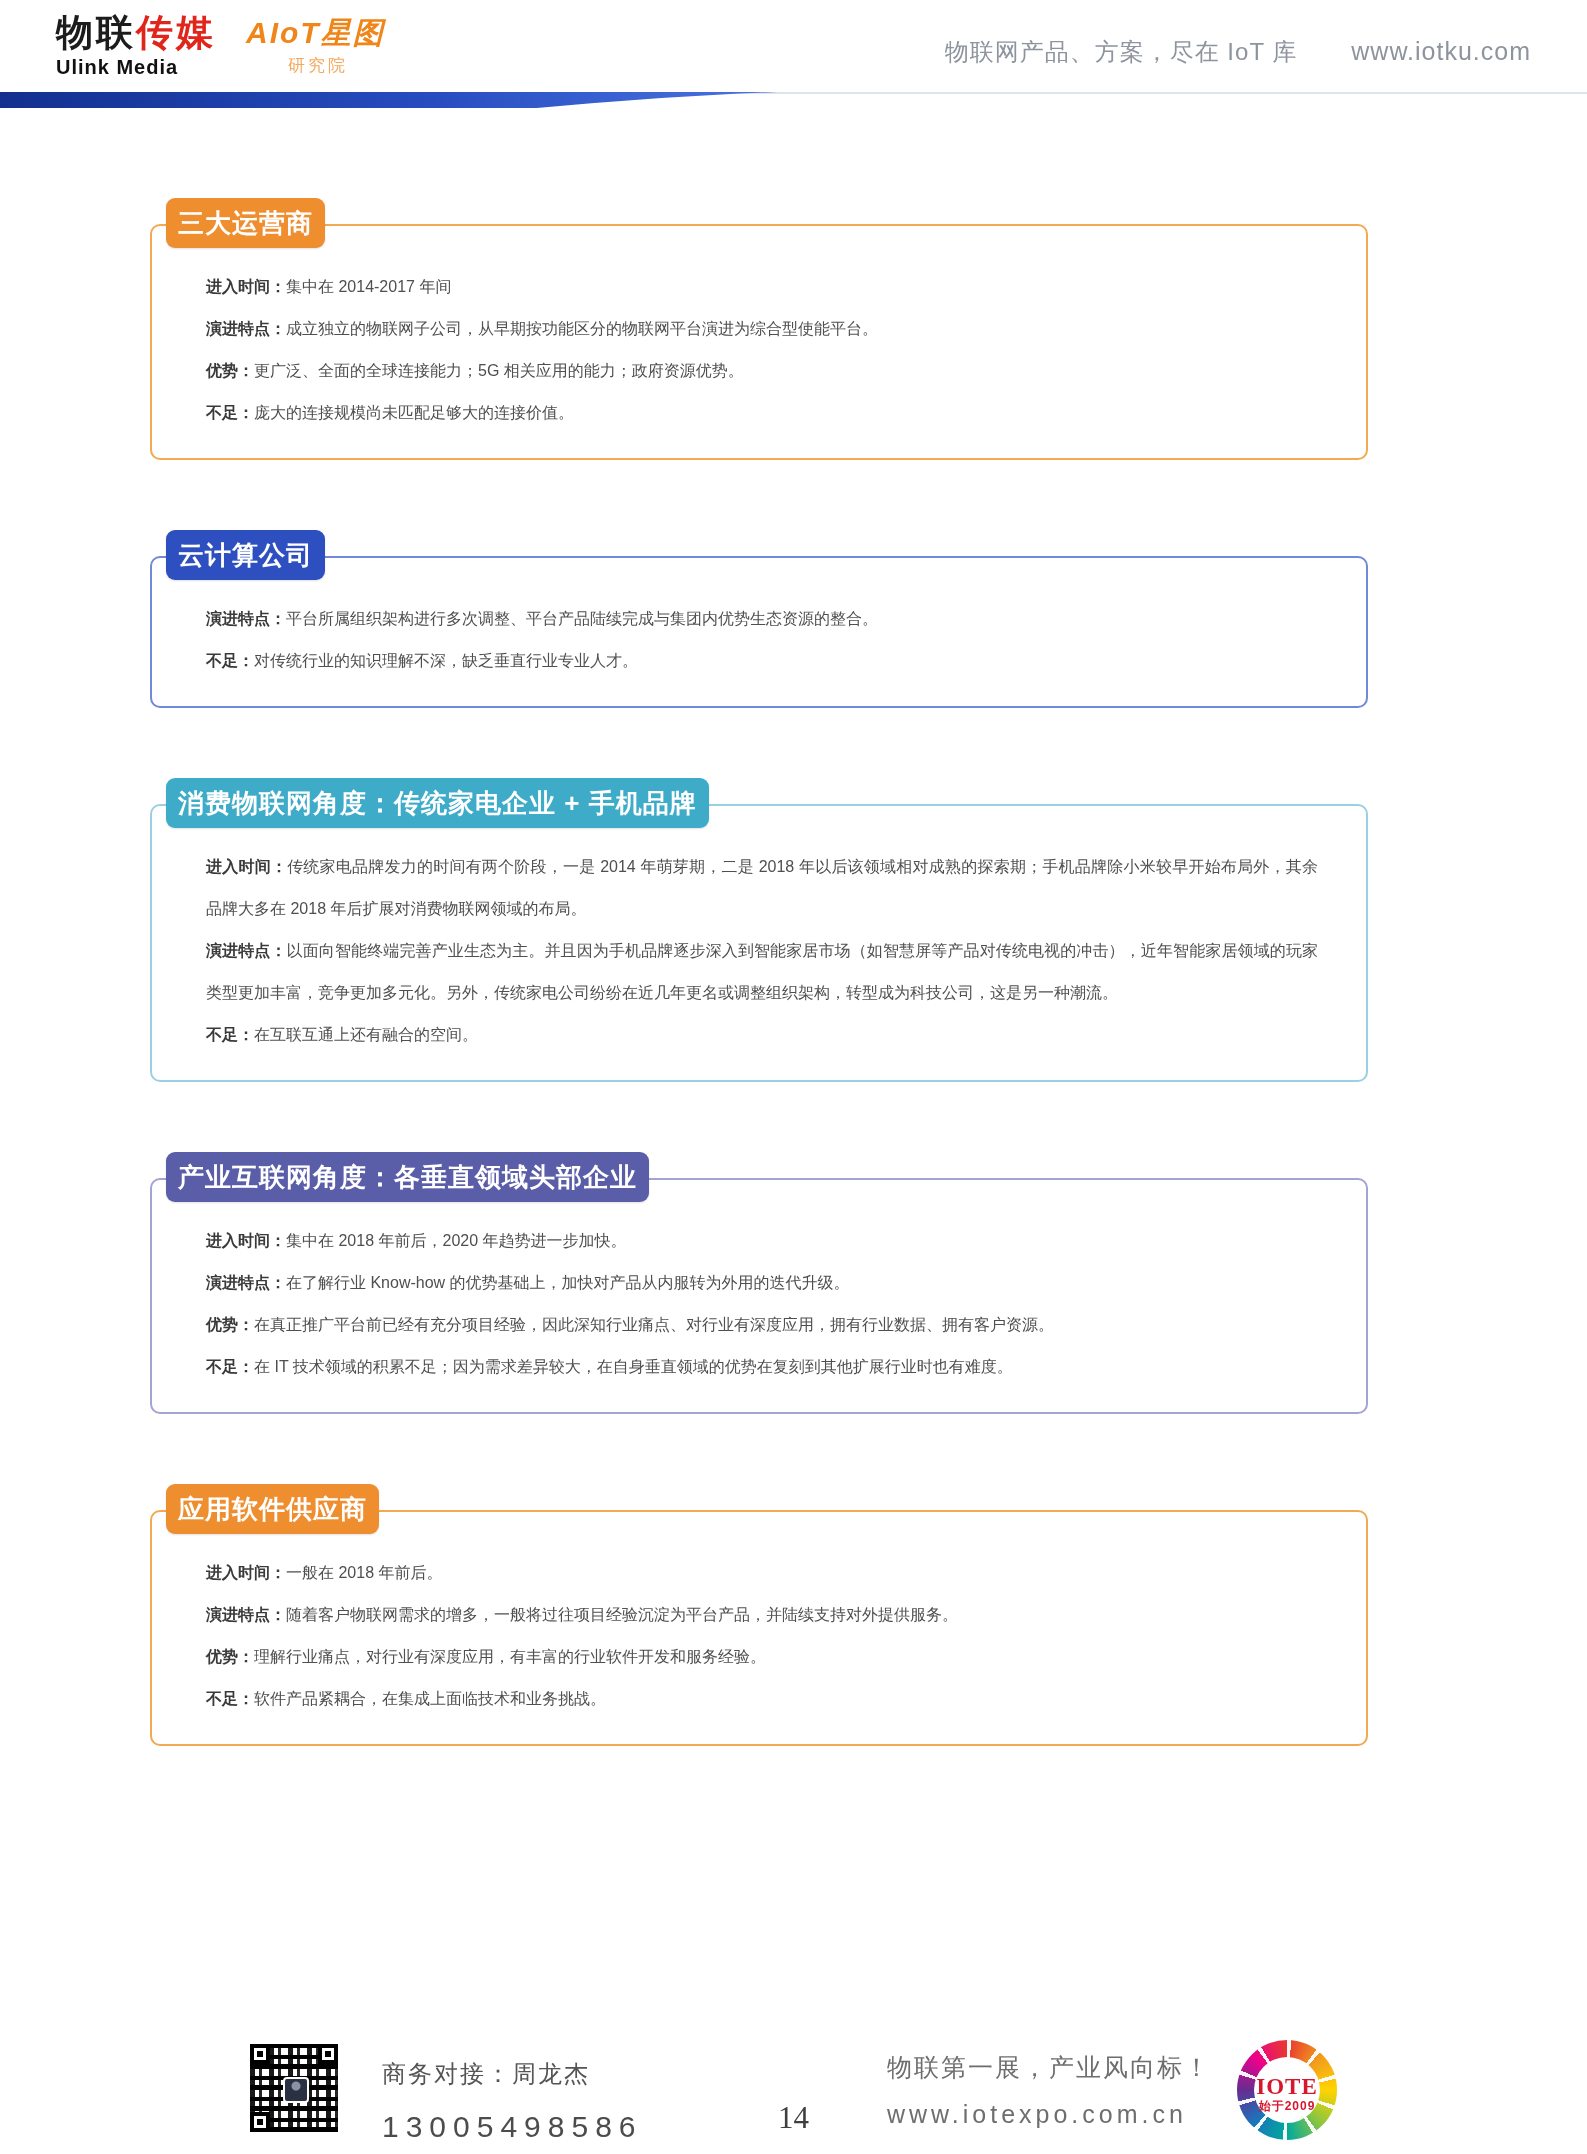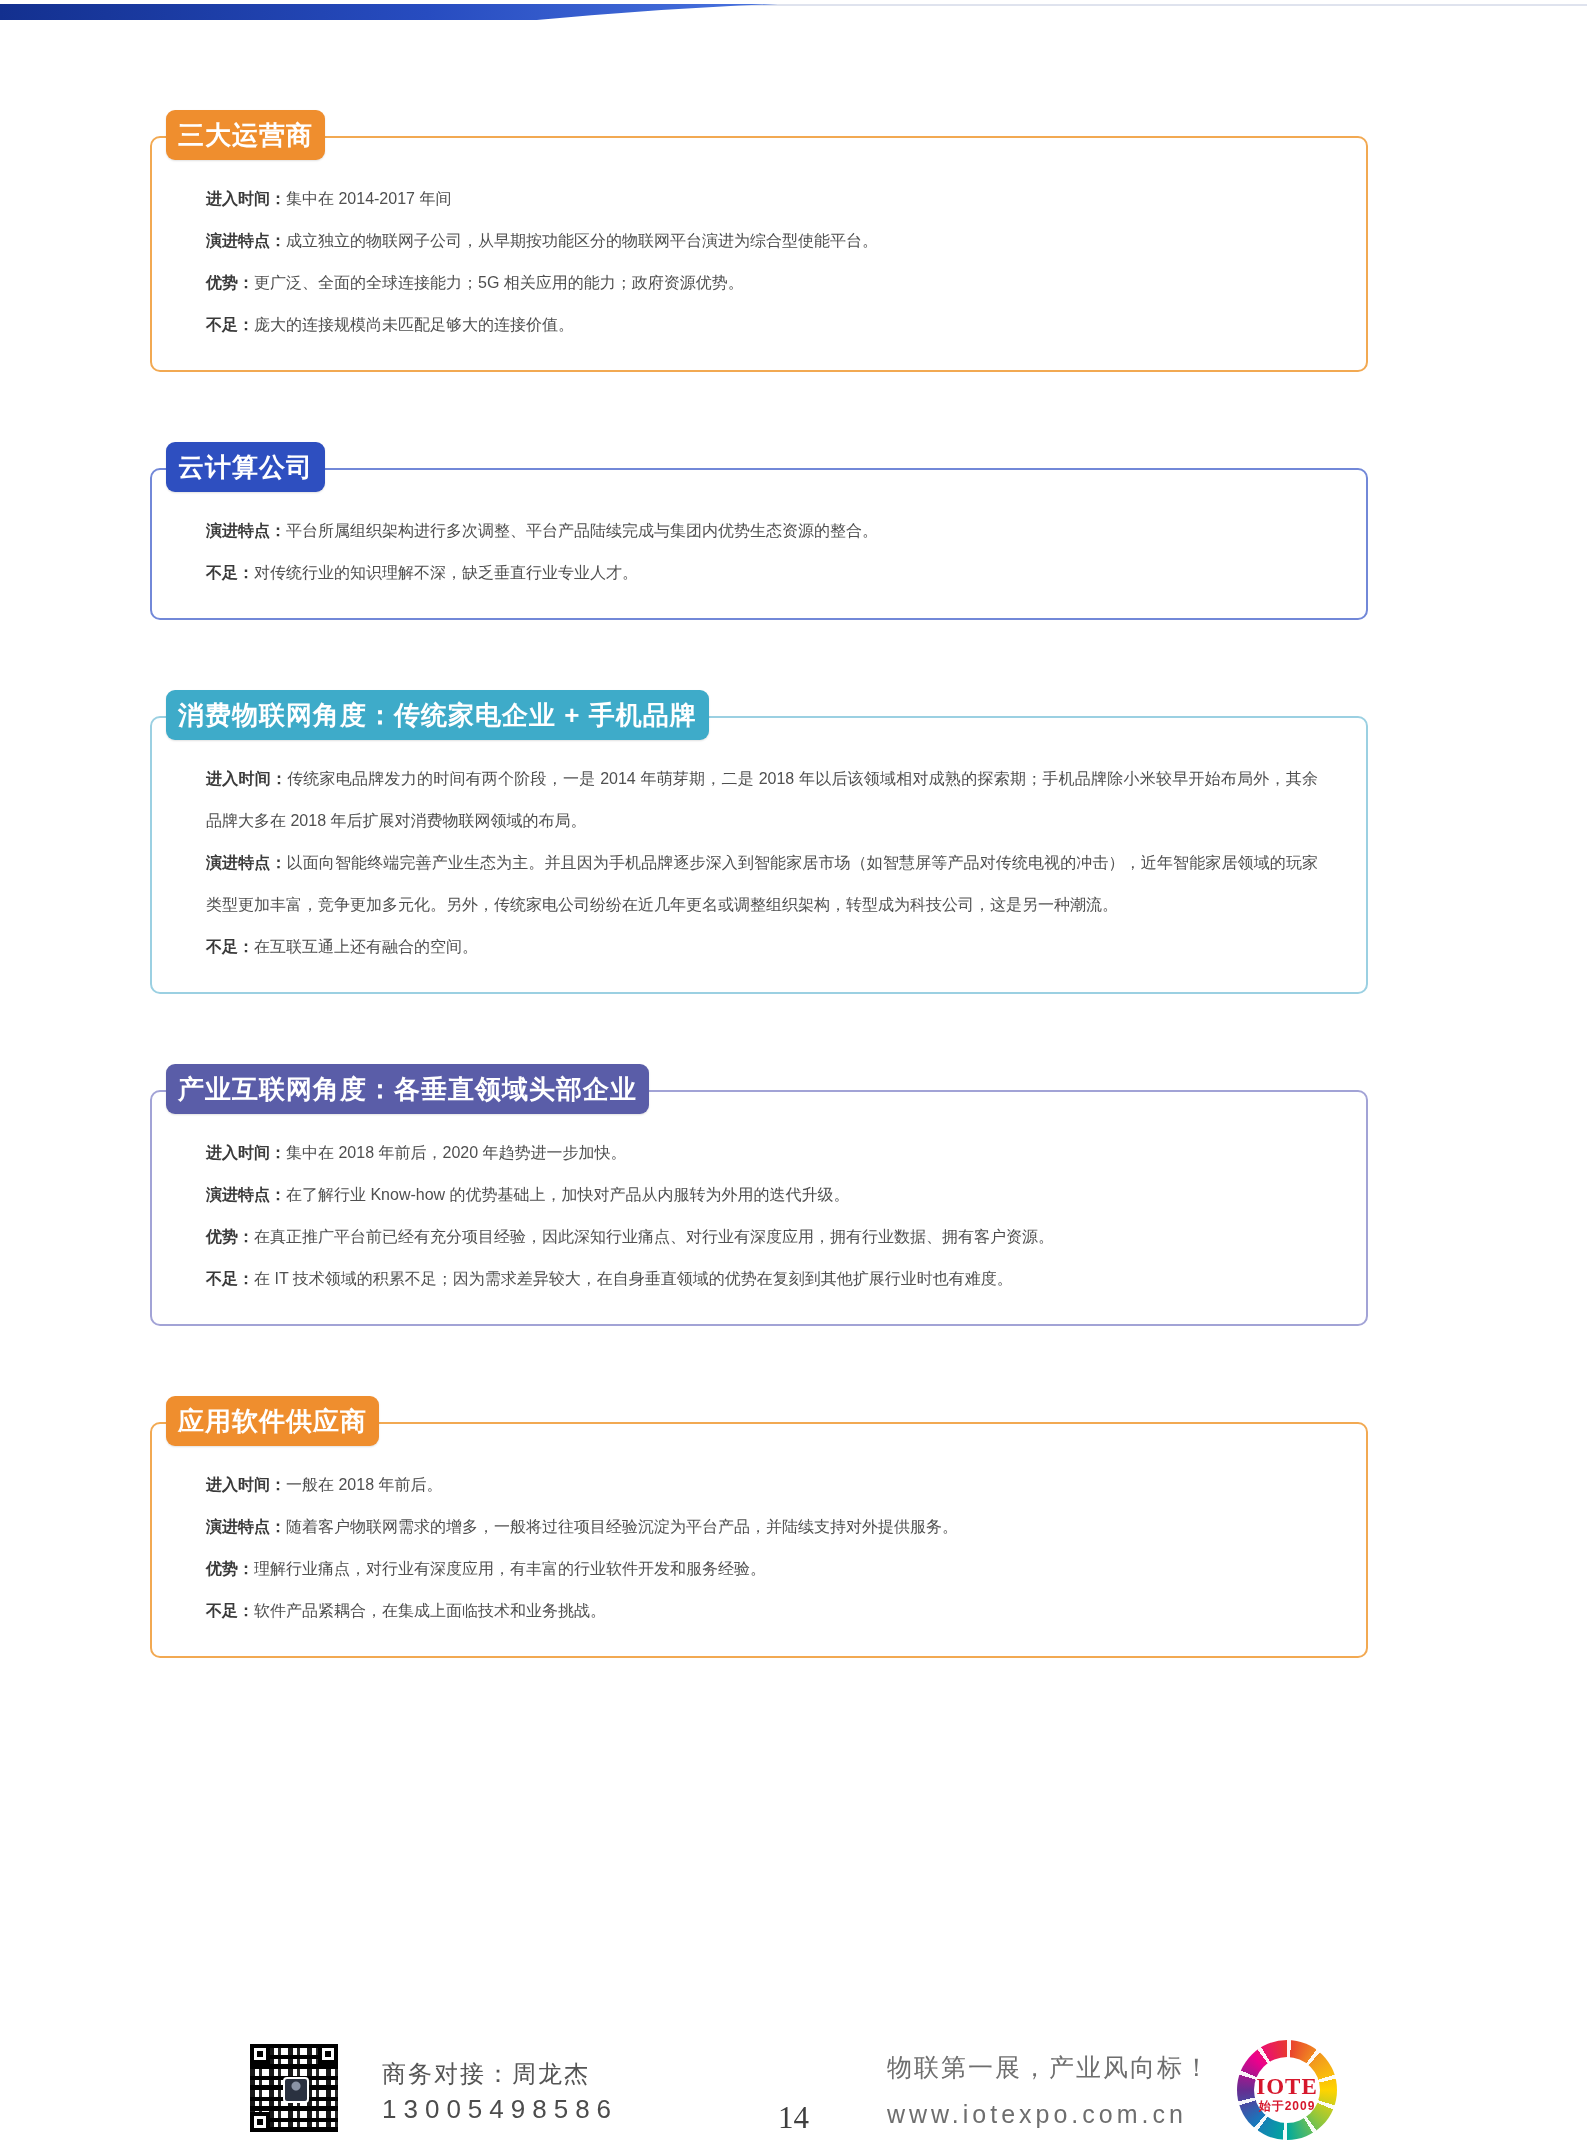--- a/index.html
+++ b/index.html
@@ -75,21 +75,21 @@
   .qr .f-tl{left:0;top:0;}
   .qr .f-tr{right:0;top:0;}
   .qr .f-bl{left:0;bottom:0;}
   .qr .avatar{
     position:absolute;left:33px;top:33px;width:22px;height:22px;border-radius:4px;
     background:radial-gradient(circle at 50% 32%,#8a93a6 0 4px,#2a3140 5px);
     border:2px solid #fff;box-sizing:content-box;
   }
   .contact{position:absolute;left:382px;top:42px;color:#555;}
   .contact .who{font-size:24px;letter-spacing:2px;}
-  .contact .phone{margin-top:4px;font-size:26px;letter-spacing:7px;color:#4c4c4c;}
+  .contact .phone{margin-top:20px;font-size:30px;letter-spacing:7px;color:#4c4c4c;}
   .pagenum{
     position:absolute;left:50%;transform:translateX(-50%);top:84px;
     font-family:"Liberation Serif","DejaVu Serif",serif;
     font-size:31px;color:#3f3f3f;
   }
   .expo{position:absolute;right:250px;top:24px;display:flex;align-items:center;gap:26px;}
   .expo-text{text-align:left;color:#6e6e6e;}
   .expo-text .slog{font-size:25px;letter-spacing:2px;}
   .expo-text .url{margin-top:16px;font-size:25px;letter-spacing:4px;color:#6e6e6e;}
   .iote{
@@ -110,20 +110,36 @@
   .iote .t2{
     position:absolute;left:0;right:0;top:58px;text-align:center;
     font-size:12px;font-weight:700;color:#d6172c;z-index:1;letter-spacing:1px;
   }
 </style>
 </head>
 <body>
 
 <div class="page">
 
+  <header>
+    <div class="logos">
+      <div class="logo-ulink">
+        <div class="cn"><span class="p1">物联</span><span class="p2">传媒</span></div>
+        <div class="en">Ulink Media</div>
+      </div>
+      <div class="logo-aiot">
+        <div class="cn">AIoT星图</div>
+        <div class="sub">研究院</div>
+      </div>
+    </div>
+    <div class="header-right">
+      <span class="slogan">物联网产品、方案，尽在 IoT 库</span>
+      <span class="site">www.iotku.com</span>
+    </div>
+  </header>
 
   <div class="divider">
     <div class="hairline"></div>
     <div class="swoosh"></div>
   </div>
 
   <main>
       <section class="sec c-orange">
         <div class="tag">三大运营商</div>
         <div class="box">

